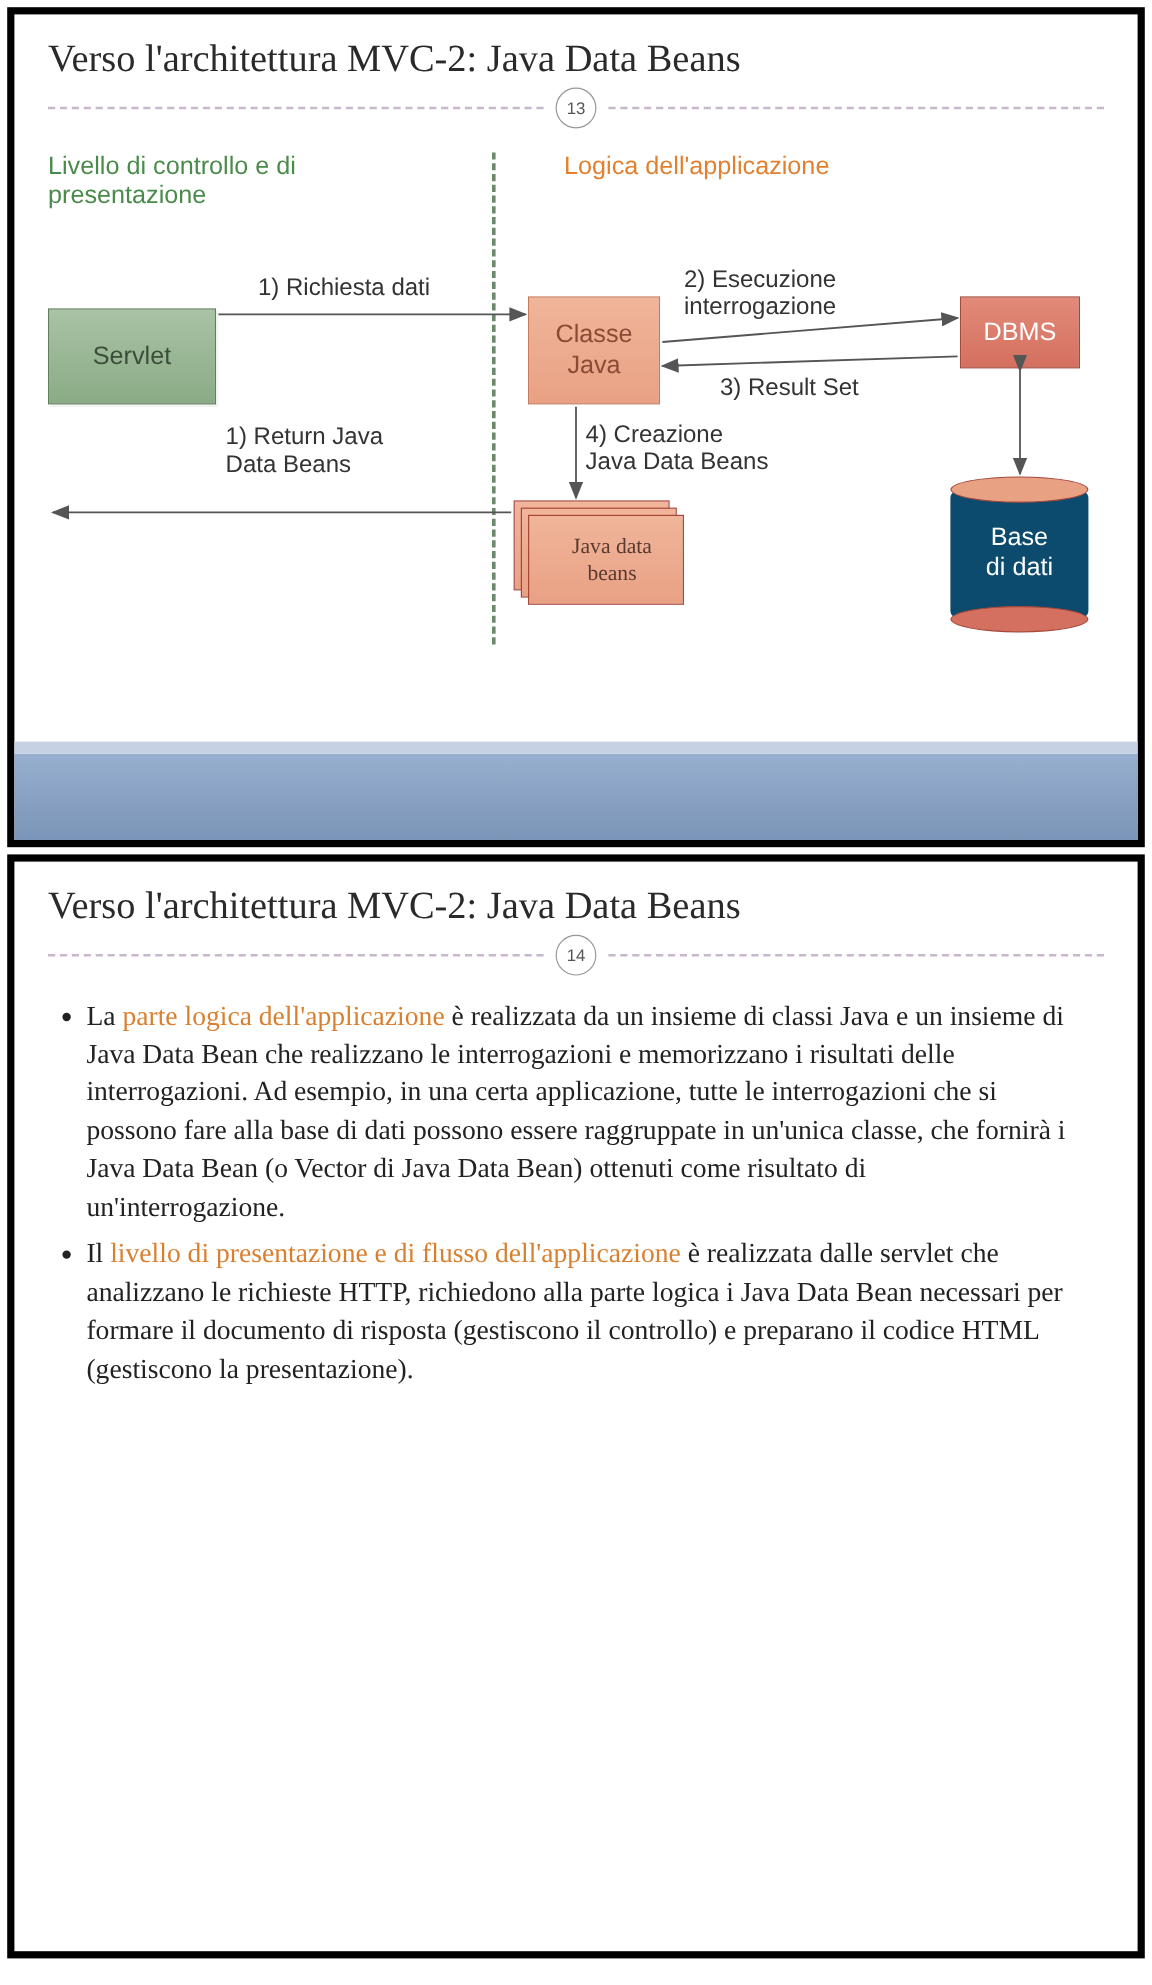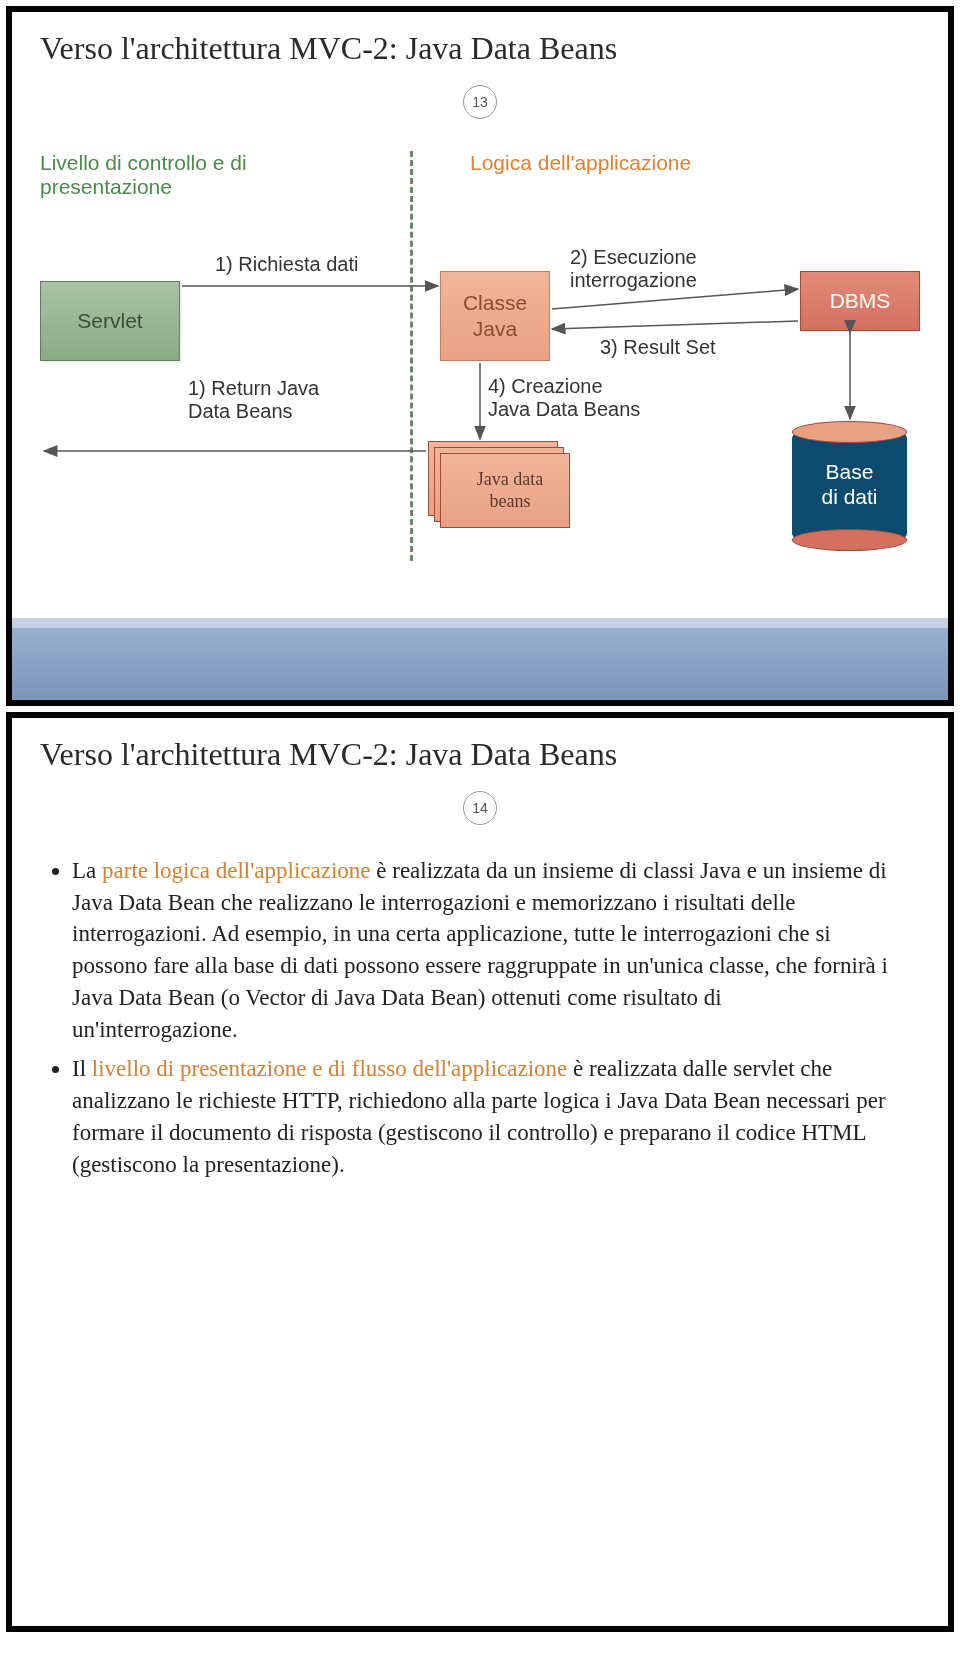--- a/index.html
+++ b/index.html
@@ -20,21 +20,20 @@
     font-size: 32px;
     color: #2a2a2a;
     padding: 18px 28px 6px 28px;
     font-family: 'Century Schoolbook', Georgia, serif;
   }
   .divider-row {
     display: flex;
     align-items: center;
     padding: 0 28px;
     gap: 10px;
-    flex-direction: column;
   }
   .hline {
     flex: 1;
     border-top: 2px dashed #c9b8cd;
   }
   .page-badge {
     width: 34px; height: 34px;
     border: 1.5px solid #999;
     border-radius: 50%;
     display: flex; align-items: center; justify-content: center;
@@ -73,21 +72,21 @@
     border: 1px solid #5f7f5b;
     z-index: -1;
   }
   .box.classe {
     left: 400px; top: 120px; width: 110px; height: 90px;
     background: linear-gradient(#f0b59a, #e9a184);
     border-color: #c77b5a;
     color: #8a4a35;
   }
   .box.dbms {
-    left: 760px; top: 120px; width: 120px; height: 60px;
+    left: 760px; top: 120px; width: 100px; height: 60px;
     background: linear-gradient(#e28a7a, #d4705f);
     border-color: #a5483a; color: #fff;
   }
   .stack3 {
     position: absolute;
   }
   .stack3 .layer {
     position: absolute;
     border: 1px solid #a5483a;
     background: linear-gradient(#f0b59a, #e9a184);

